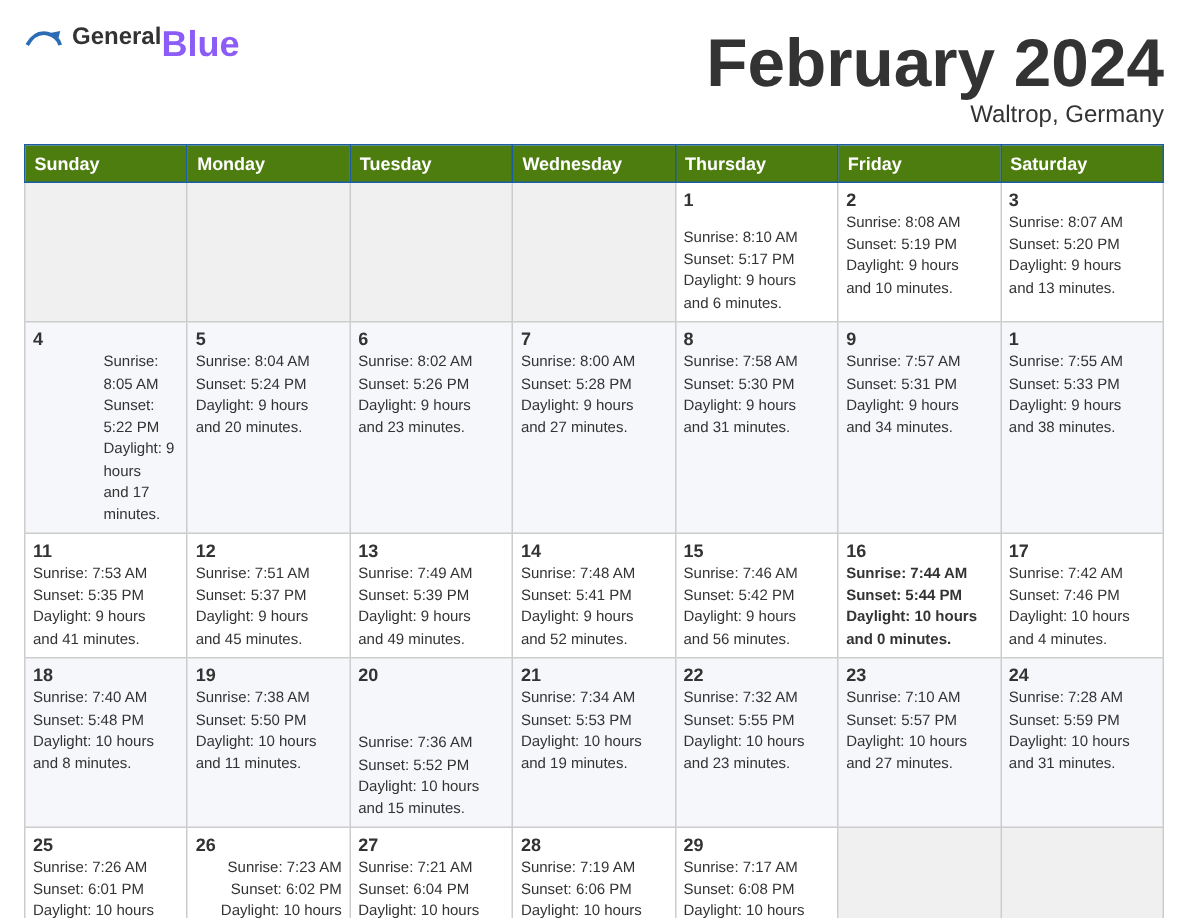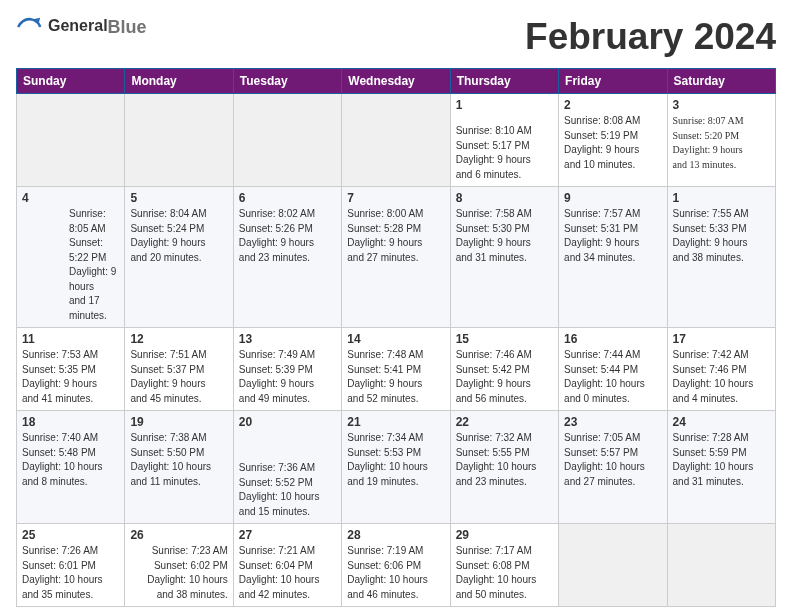--- a/index.html
+++ b/index.html
@@ -15,35 +15,35 @@
       justify-content: space-between;
       align-items: flex-start;
       margin-bottom: 10px;
     }
     .logo {
       display: flex;
       align-items: center;
       gap: 4px;
     }
     .logo-text-general { font-size: 16px; font-weight: bold; color: #333; }
-    .logo-text-blue { font-size: 18px; font-weight: bold; color: #737373; }
+    .logo-text-blue { font-size: 24px; font-weight: bold; color: #8b5cf6; }
     .logo-icon {
       width: 28px;
       height: 22px;
     }
     .title-block { text-align: right; }
-    .title-block h1 { font-size: 37px; font-weight: bold; color: #333; }
+    .title-block h1 { font-size: 45px; font-weight: bold; color: #333; }
     .title-block h2 { font-size: 16px; font-weight: normal; color: #333; }
     .calendar {
       width: 100%;
       border-collapse: collapse;
       border: 1px solid #ccc;
     }
     .calendar th {
-      background: #701a75;
+      background: #4d7c0f;
       color: #fff;
       font-size: 12px;
       padding: 5px 6px;
       text-align: left;
       border: 1px solid #1a5da0;
       font-weight: bold;
     }
     .calendar td {
       vertical-align: top;
       border: 1px solid #ccc;
@@ -80,20 +80,21 @@
     </svg>
     <div>
       <div style="display:flex; gap:0;">
         <span class="logo-text-general">General</span>
           <span class="logo-text-blue">Blue</span>
       </div>
     </div>
   </div>
   <div class="title-block">
     <h1>February 2024</h1>
+    <h2>Waltrop, Germany</h2>
   </div>
 </div>
 
 <table class="calendar">
   <thead>
     <tr>
     <th>Sunday</th>
         <th>Monday</th>
         <th>Tuesday</th>
         <th>Wednesday</th>
@@ -117,21 +118,21 @@
         </td>
         <td>
           <span class="day-number">2</span>
           <div class="day-info" style="white-space: pre-line;">Sunrise: 8:08 AM
 Sunset: 5:19 PM
 Daylight: 9 hours
 and 10 minutes.</div>
         </td>
         <td>
           <span class="day-number">3</span>
-          <div class="day-info" style="white-space: pre-line; font-family: Liberation Serif, serif;">Sunrise: 8:07 AM
+          <div class="day-info" style="white-space: pre-line;">Sunrise: 8:07 AM
 Sunset: 5:20 PM
 Daylight: 9 hours
 and 13 minutes.</div>
         </td>
       </tr>
       <tr>
         <td>
           <span class="day-number">4</span>
           <div class="day-info" style="white-space: pre-line; margin-left: 47px;">Sunrise: 8:05 AM
 Sunset: 5:22 PM
@@ -212,21 +213,21 @@
         </td>
         <td>
           <span class="day-number">15</span>
           <div class="day-info" style="white-space: pre-line;">Sunrise: 7:46 AM
 Sunset: 5:42 PM
 Daylight: 9 hours
 and 56 minutes.</div>
         </td>
         <td>
           <span class="day-number">16</span>
-          <div class="day-info" style="white-space: pre-line;">Sunrise: 7:44 AM
+          <div class="day-info" style="white-space: pre-line; font-weight: bold;">Sunrise: 7:44 AM
 Sunset: 5:44 PM
 Daylight: 10 hours
 and 0 minutes.</div>
         </td>
         <td>
           <span class="day-number">17</span>
           <div class="day-info" style="white-space: pre-line;">Sunrise: 7:42 AM
 Sunset: 7:46 PM
 Daylight: 10 hours
 and 4 minutes.</div>
@@ -263,21 +264,21 @@
         </td>
         <td>
           <span class="day-number">22</span>
           <div class="day-info" style="white-space: pre-line;">Sunrise: 7:32 AM
 Sunset: 5:55 PM
 Daylight: 10 hours
 and 23 minutes.</div>
         </td>
         <td>
           <span class="day-number">23</span>
-          <div class="day-info" style="white-space: pre-line;">Sunrise: 7:05 AM
+          <div class="day-info" style="white-space: pre-line;">Sunrise: 7:10 AM
 Sunset: 5:57 PM
 Daylight: 10 hours
 and 27 minutes.</div>
         </td>
         <td>
           <span class="day-number">24</span>
           <div class="day-info" style="white-space: pre-line;">Sunrise: 7:28 AM
 Sunset: 5:59 PM
 Daylight: 10 hours
 and 31 minutes.</div>

